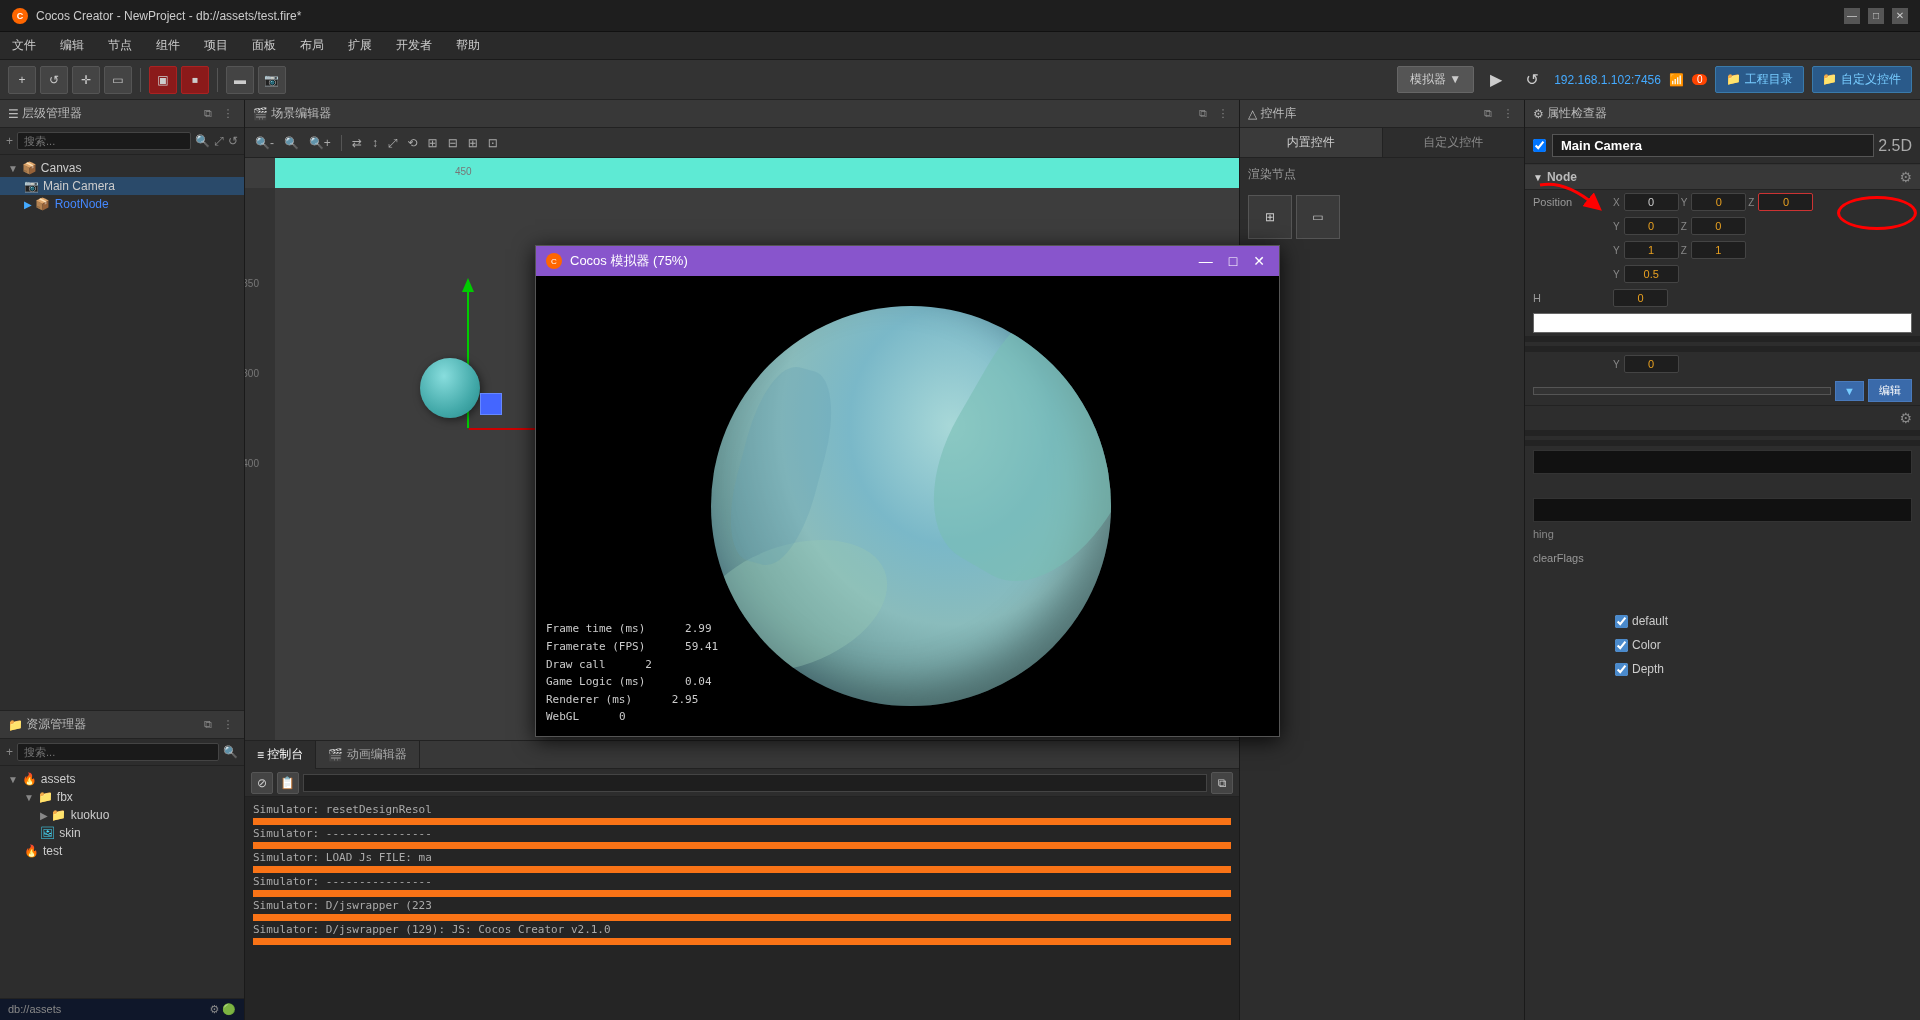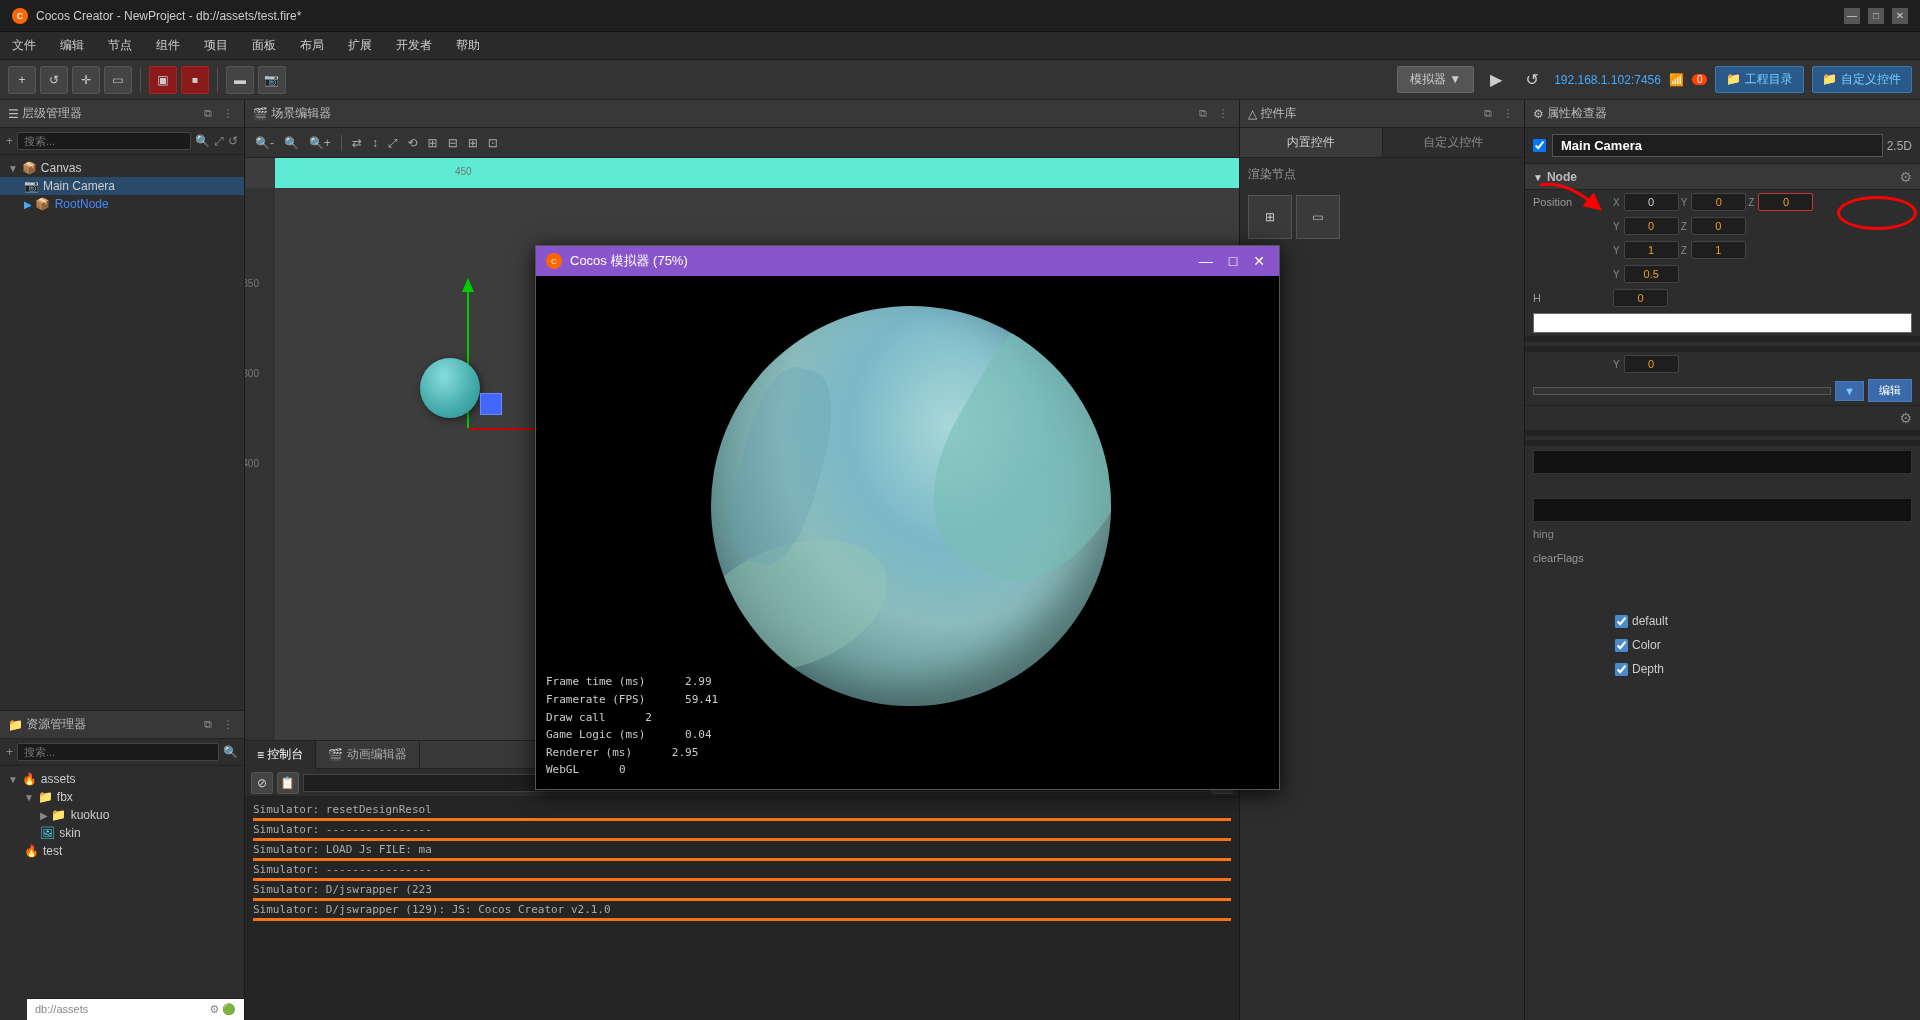--- a/index.html
+++ b/index.html
@@ -301,21 +301,21 @@
     }
     .console-content {
       flex: 1;
       background: #252525;
       overflow-y: auto;
       padding: 4px 8px;
       font-family: monospace;
       font-size: 11px;
       color: #aaa;
     }
-    .console-line { padding: 2px 0; border-bottom: 3px solid #f97316; }
+    .console-line { padding: 2px 0; border-bottom: 7px solid #f97316; }
 
     
     #asset-panel {
       width: 285px;
       background: #2d2d2d;
       display: flex;
       flex-direction: column;
       border-right: 1px solid #1a1a1a;
     }
 
@@ -363,21 +363,21 @@
       flex: 1;
       background: #1e1e1e;
       border: 1px solid #555;
       color: #fff;
       padding: 3px 8px;
       font-size: 13px;
       font-weight: bold;
     }
     .main-camera-2sd {
       color: #aaa;
-      font-size: 12px;
+      font-size: 16px;
       margin-left: 4px;
       text-align: center;
     }
 
     
     .node-section-header {
       display: flex;
       align-items: center;
       padding: 4px 8px;
       background: #383838;
@@ -424,21 +424,21 @@
     .sim-win-btn {
       background: transparent;
       border: none;
       color: white;
       font-size: 14px;
       cursor: pointer;
       padding: 0 4px;
     }
     .sim-content {
       width: 100%;
-      height: 513px;
+      height: 460px;
       background: #000;
       position: relative;
       overflow: hidden;
     }
     
     .sim-globe {
       position: absolute;
       left: 175px;
       top: 30px;
       width: 400px;
@@ -679,21 +679,21 @@
         </div>
         <div class="tree-item" style="padding-left:40px;">
           <span style="color:#44ddff; margin-right:4px;">🖼</span>
           <span>skin</span>
         </div>
         <div class="tree-item" style="padding-left:24px;">
           <span style="color:#ff6644; margin-right:4px;">🔥</span>
           <span>test</span>
         </div>
       </div>
-      <div style="padding:4px 8px; color:#888; font-size:11px; border-top:1px solid #222; background:#ffffff;margin-left:27px;">
+      <div style="padding:4px 8px; color:#888; font-size:11px; border-top:1px solid #222; background:#0f172a;">
         <span>db://assets</span>
         <span style="float:right;">⚙ 🟢</span>
       </div>
     </div>
   </div>
 
   <div id="center-panel" style="flex:1; display:flex; flex-direction:column; min-width:0;">
     <div class="scene-header">
       <span>🎬</span>&nbsp;
       <span>场景编辑器</span>

